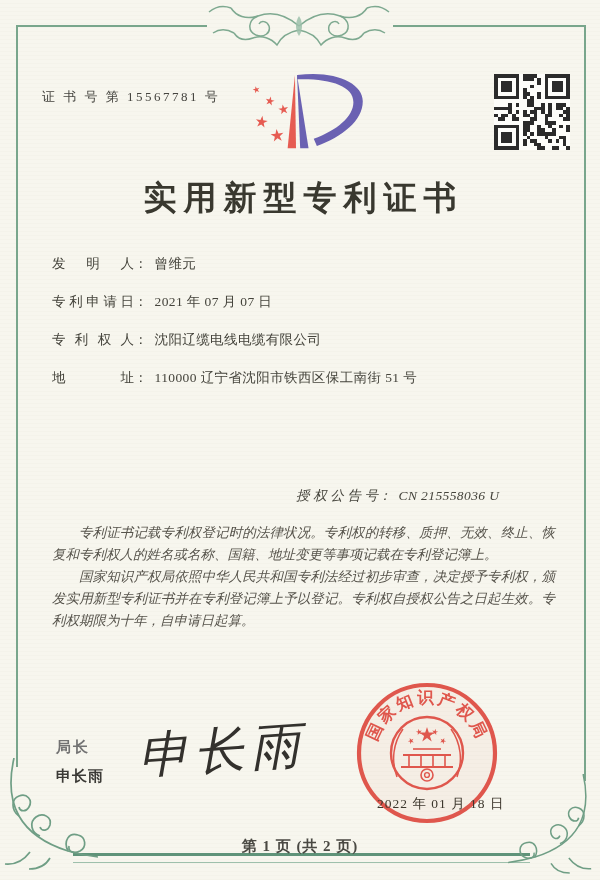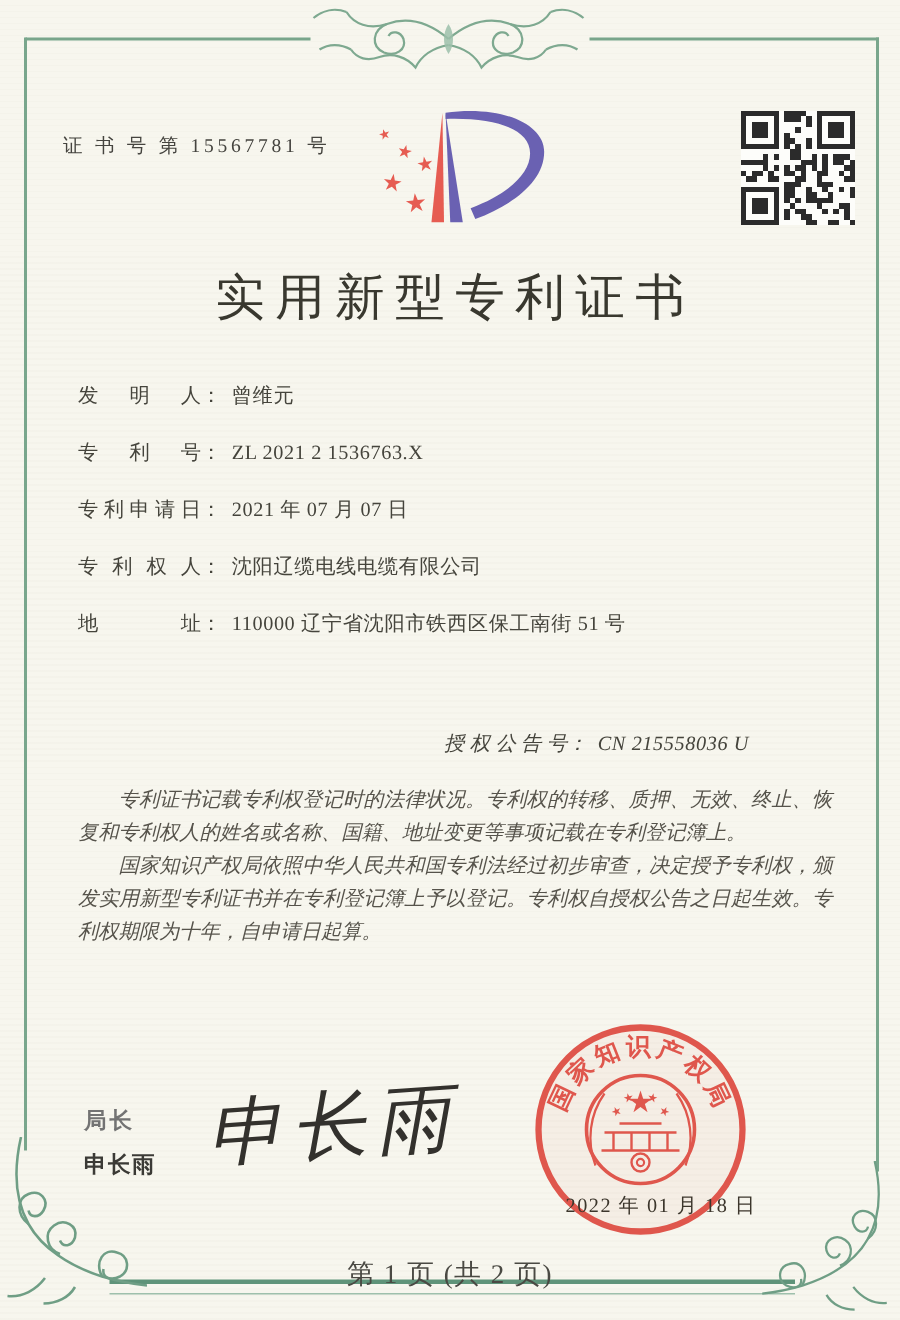--- a/index.html
+++ b/index.html
@@ -28,21 +28,21 @@
   .bl-left{left:16px;top:25px;width:2px;height:742px;}
   .bl-right{left:584px;top:25px;width:2px;height:756px;}
   .bl-bottom{left:73px;top:853px;width:457px;height:6px;background:none;
     border-top:3px solid #5f9379;border-bottom:1px solid #9ec0ac;}
   .orn{position:absolute;}
   
   .cert-no{position:absolute;left:42px;top:88px;font-size:13px;letter-spacing:2.5px;color:#45443f;white-space:nowrap;}
   .logo{position:absolute;left:248px;top:66px;width:120px;height:85px;}
   .qr{position:absolute;left:494px;top:74px;width:76px;height:76px;}
   .title{position:absolute;left:0;top:176px;width:100%;text-align:center;
-    font-size:33px;letter-spacing:7px;text-indent:7px;color:#39382f;font-weight:400;white-space:nowrap;}
+    font-size:33px;letter-spacing:7px;text-indent:7px;color:#39382f;font-weight:700;white-space:nowrap;}
   
   .fields{position:absolute;left:52px;top:252px;width:510px;font-size:13.5px;color:#45443c;}
   .frow{line-height:24px;margin-bottom:14px;white-space:nowrap;}
   .frow.gap{margin-bottom:21px;}
   .flabel{display:inline-block;width:82px;text-align:justify;text-align-last:justify;vertical-align:top;}
   .fvalue{margin-left:7px;letter-spacing:.4px;}
   .grant{position:absolute;left:52px;top:487px;width:540px;font-size:13.5px;color:#45443c;white-space:nowrap;}
   .grant .pair2{position:absolute;left:244px;top:0;font-style:italic;}
   .grant .flabel2{display:inline-block;width:82px;text-align:justify;text-align-last:justify;}
   
@@ -51,21 +51,21 @@
   .paras p{margin:0;text-indent:2em;}
   
   .signer-title{position:absolute;left:56px;top:738px;font-size:15px;font-weight:700;
     font-family:"Liberation Sans","DejaVu Sans",sans-serif;color:#737373;letter-spacing:2px;}
   .signer-name{position:absolute;left:56px;top:767px;font-size:15px;font-weight:700;
     font-family:"Liberation Sans","DejaVu Sans",sans-serif;color:#3b3a36;letter-spacing:1px;}
   .signature{position:absolute;left:138px;top:716px;width:210px;font-size:50px;color:#33312d;
     font-style:italic;letter-spacing:6px;transform:rotate(-4deg);white-space:nowrap;}
   .seal{position:absolute;left:349px;top:675px;width:156px;height:156px;opacity:.93;}
   .seal-date{position:absolute;left:377px;top:795px;font-size:13.5px;letter-spacing:1px;color:#3c362c;z-index:5;white-space:nowrap;}
-  .footer{position:absolute;left:0;top:837px;width:100%;text-align:center;font-size:18px;letter-spacing:1px;color:#4a4943;}
+  .footer{position:absolute;left:0;top:837px;width:100%;text-align:center;font-size:15px;letter-spacing:1px;color:#4a4943;font-weight:bold;}
 </style>
 </head>
 <body>
 
 <svg width="0" height="0" style="position:absolute" aria-hidden="true">
   <defs>
     <path id="star5" d="M0 -1 L0.2245 -0.309 0.951 -0.309 0.363 0.118 0.588 0.809 0 0.382 -0.588 0.809 -0.363 0.118 -0.951 -0.309 -0.2245 -0.309 Z"></path>
     <g id="corner-flourish" stroke="#6f9e85" stroke-width="1.7" fill="none">
       <path d="M12,0 C7,22 8,42 17,58 C26,74 44,86 66,93 C76,96 87,98 96,99"></path>
       <path d="M17,58 C9,52 9,41 17,38 C25,35 31,42 27,49 C24,54 18,54 17,49"></path>
@@ -337,23 +337,20 @@
       </svg>
   </div>
 
   <div class="title">实用新型专利证书</div>
 
   <div class="fields">
     <div class="frow">
       <span class="flabel">发明人</span><span>：</span><span class="fvalue">曾维元</span>
     </div>
     <div class="frow">
-      <span class="flabel">专利号</span><span>：</span><span class="fvalue">ZL 2021 2 1536763.X</span>
-    </div>
-    <div class="frow">
       <span class="flabel">专利申请日</span><span>：</span><span class="fvalue">2021 年 07 月 07 日</span>
     </div>
     <div class="frow">
       <span class="flabel">专利权人</span><span>：</span><span class="fvalue">沈阳辽缆电线电缆有限公司</span>
     </div>
     <div class="frow">
       <span class="flabel">地址</span><span>：</span><span class="fvalue">110000 辽宁省沈阳市铁西区保工南街 51 号</span>
     </div>
   </div>
 

